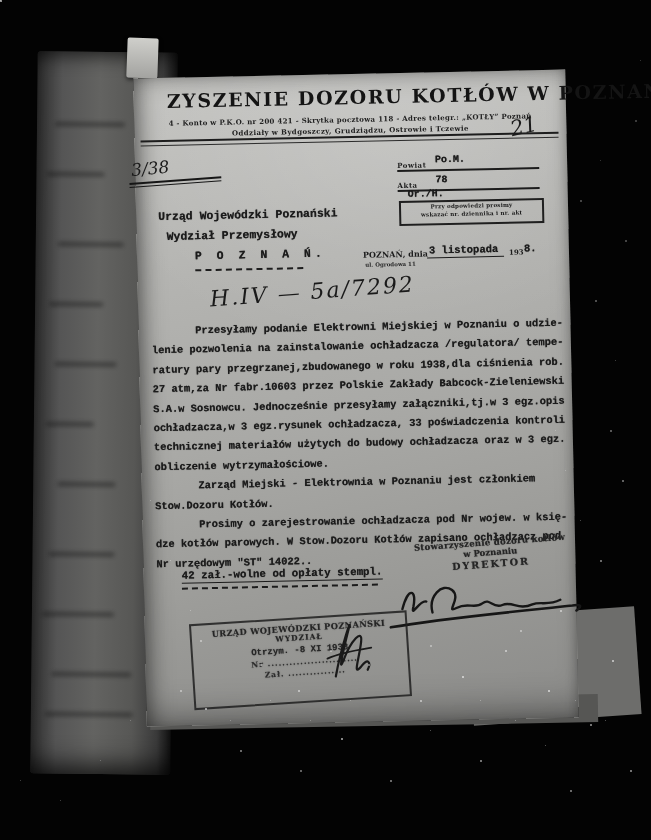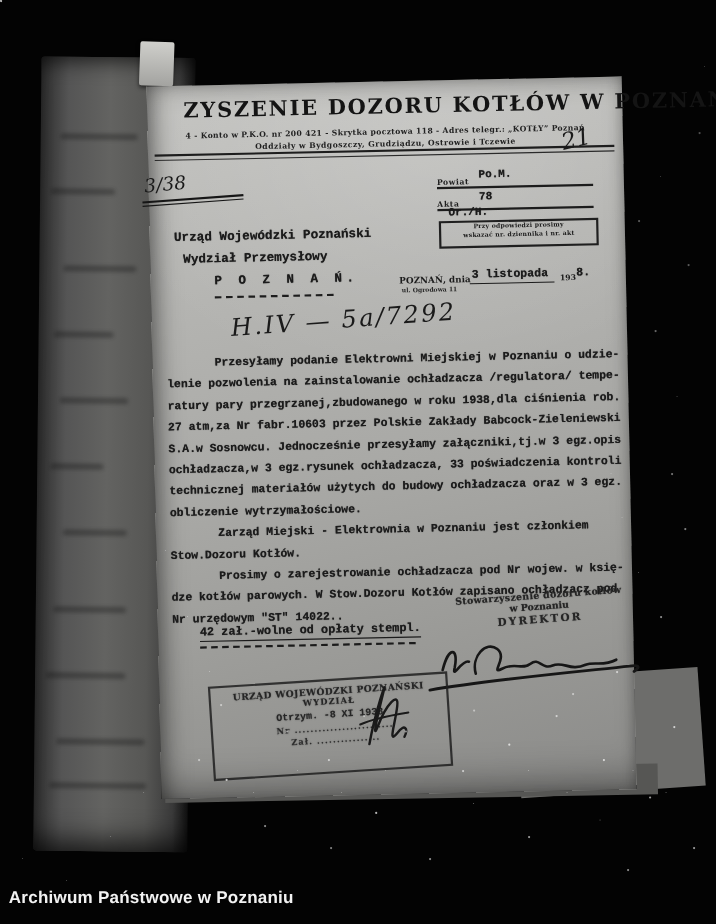--- a/index.html
+++ b/index.html
@@ -229,14 +229,13 @@
     </div>
     <svg class="paraph-svg" width="70" height="86" viewBox="0 0 70 86">
       <path d="M22 74 C 28 44, 40 12, 36 26 C 30 48, 24 72, 30 58 C 38 38, 50 26, 48 40 C 46 56, 38 76, 48 64 C 54 56, 58 60, 54 68" stroke="#1a1a1a" stroke-width="2.2" fill="none" stroke-linecap="round"></path>
       <path d="M14 56 C 28 50, 44 48, 58 46" stroke="#1a1a1a" stroke-width="1.8" fill="none" stroke-linecap="round"></path>
     </svg>
   </div>
 
   <div class="speck"></div>
   <div class="speck2"></div>
 
-  <div class="watermark">Archiwum Państwowe w Poznaniu</div>
 </div>
 
 </body></html>

